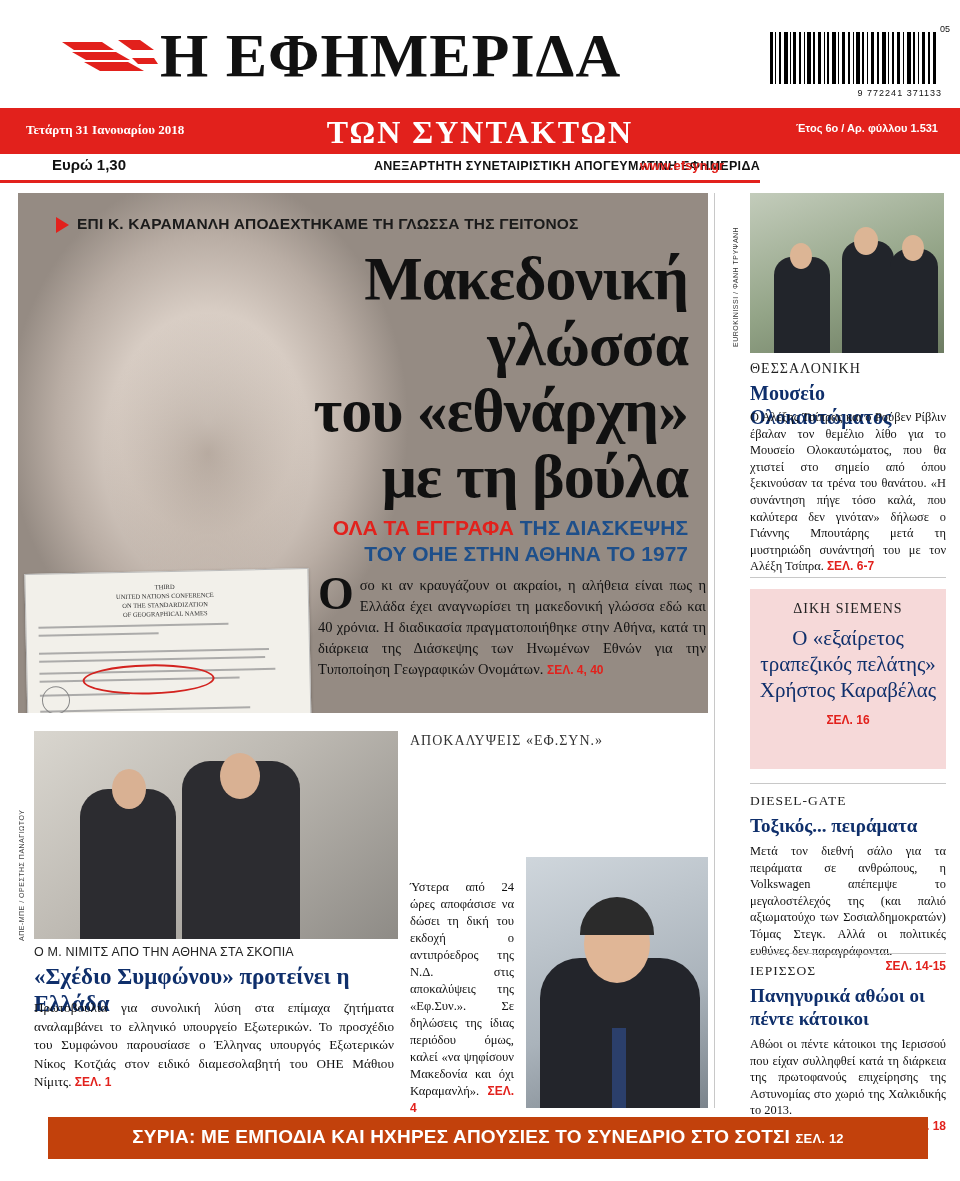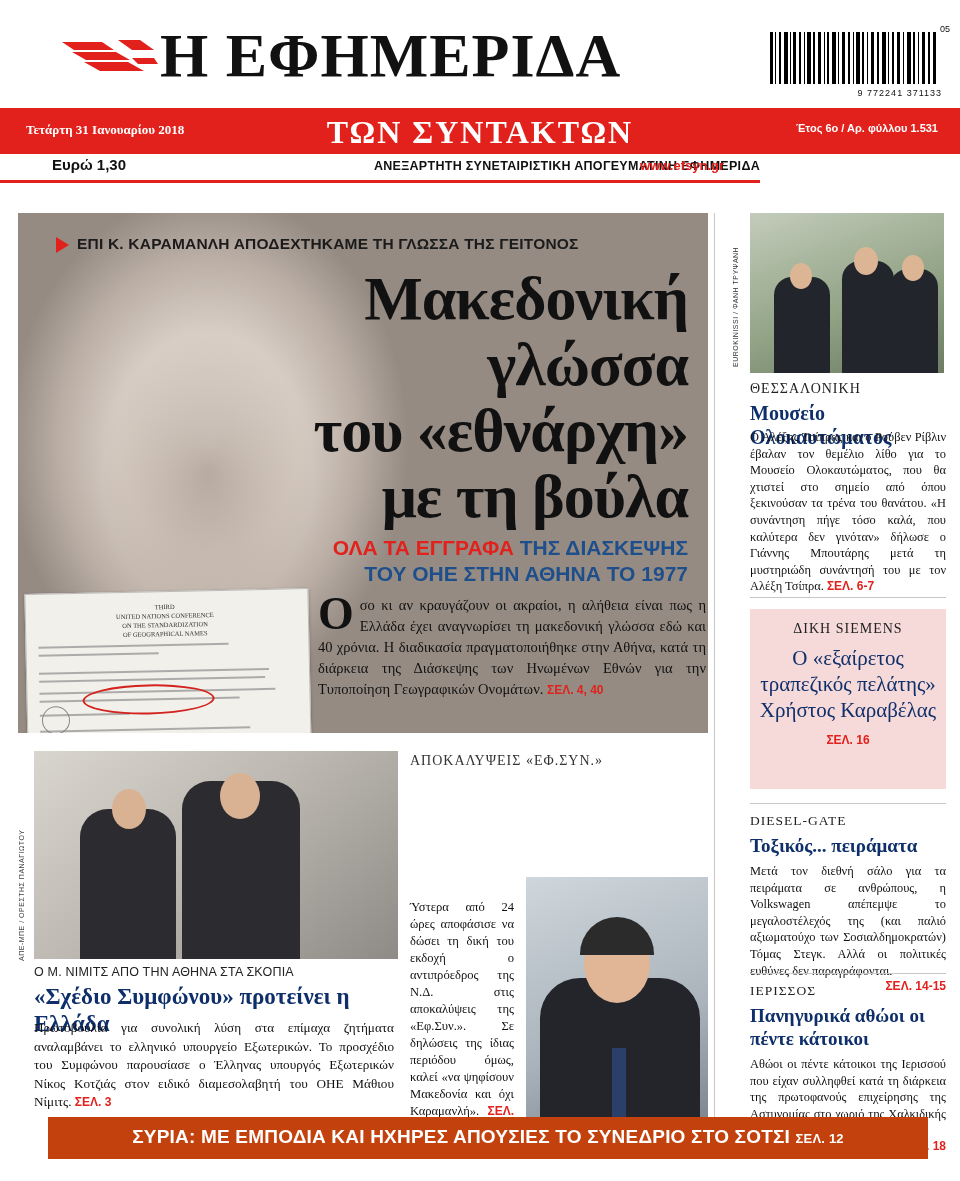--- a/index.html
+++ b/index.html
@@ -46,21 +46,21 @@
   }
   .subband .tagline{
     position:absolute;left:0;right:0;top:5px;text-align:right;font-weight:bold;
     font-size:12.5px;letter-spacing:.3px;color:#111;
   }
   .subband .site{
     position:absolute;right:36px;top:4px;font-weight:bold;font-size:13px;color:#e2211c;
   }
 
   
-  .content{position:relative;width:960px;height:940px;margin-top:20px;}
+  .content{position:relative;width:960px;height:940px;}
   .left-col{position:absolute;left:18px;top:10px;width:690px;height:915px;}
   .right-col{position:absolute;left:726px;top:10px;width:218px;height:915px;}
   .vrule{position:absolute;left:714px;top:10px;width:1px;height:915px;background:#c8c8c8;}
 
   
   .lead{position:relative;width:690px;height:520px;overflow:hidden;background:#dcdcdc;}
   .lead-photo{
     position:absolute;left:0;top:0;width:690px;height:520px;
     background:
       radial-gradient(ellipse 200px 250px at 190px 230px, #efe7e0 0%, #d8cdc4 45%, #b9ada4 75%, #958b83 100%),
@@ -351,21 +351,21 @@
           <div class="fig1"></div>
           <div class="fig2"></div>
           <div class="head1"></div>
           <div class="head2"></div>
         </div>
         <div class="credit-v">ΑΠΕ-ΜΠΕ / ΟΡΕΣΤΗΣ ΠΑΝΑΓΙΩΤΟΥ</div>
         <div class="bl-kicker">Ο Μ. ΝΙΜΙΤΣ ΑΠΟ ΤΗΝ ΑΘΗΝΑ ΣΤΑ ΣΚΟΠΙΑ</div>
         <div class="bl-head">«Σχέδιο Συμφώνου» προτείνει η Ελλάδα</div>
         <div class="bl-body">
           <span>Πρωτοβουλία για συνολική λύση στα επίμαχα ζητήματα αναλαμβάνει το ελληνικό υπουργείο Εξωτερικών. Το προσχέδιο του Συμφώνου παρουσίασε ο Έλληνας υπουργός Εξωτερικών Νίκος Κοτζιάς στον ειδικό διαμεσολαβητή του ΟΗΕ Μάθιου Νίμιτς.</span>
-          <span class="ref">ΣΕΛ. 3</span>
+          <span class="ref">ΣΕΛ. 1</span>
         </div>
       </div>
 
       <div class="bm">
         <div class="bm-label">ΑΠΟΚΑΛΥΨΕΙΣ «ΕΦ.ΣΥΝ.»</div>
         <div class="bm-body">
           <span>Ύστερα από 24 ώρες αποφάσισε να δώσει τη δική του εκδοχή ο αντιπρόεδρος της Ν.Δ. στις αποκαλύψεις της «Εφ.Συν.». Σε δηλώσεις της ίδιας περιόδου όμως, καλεί «να ψηφίσουν Μακεδονία και όχι Καραμανλή».</span>
           <span class="ref">ΣΕΛ. 4</span>
         </div>
         <div class="bm-photo">

